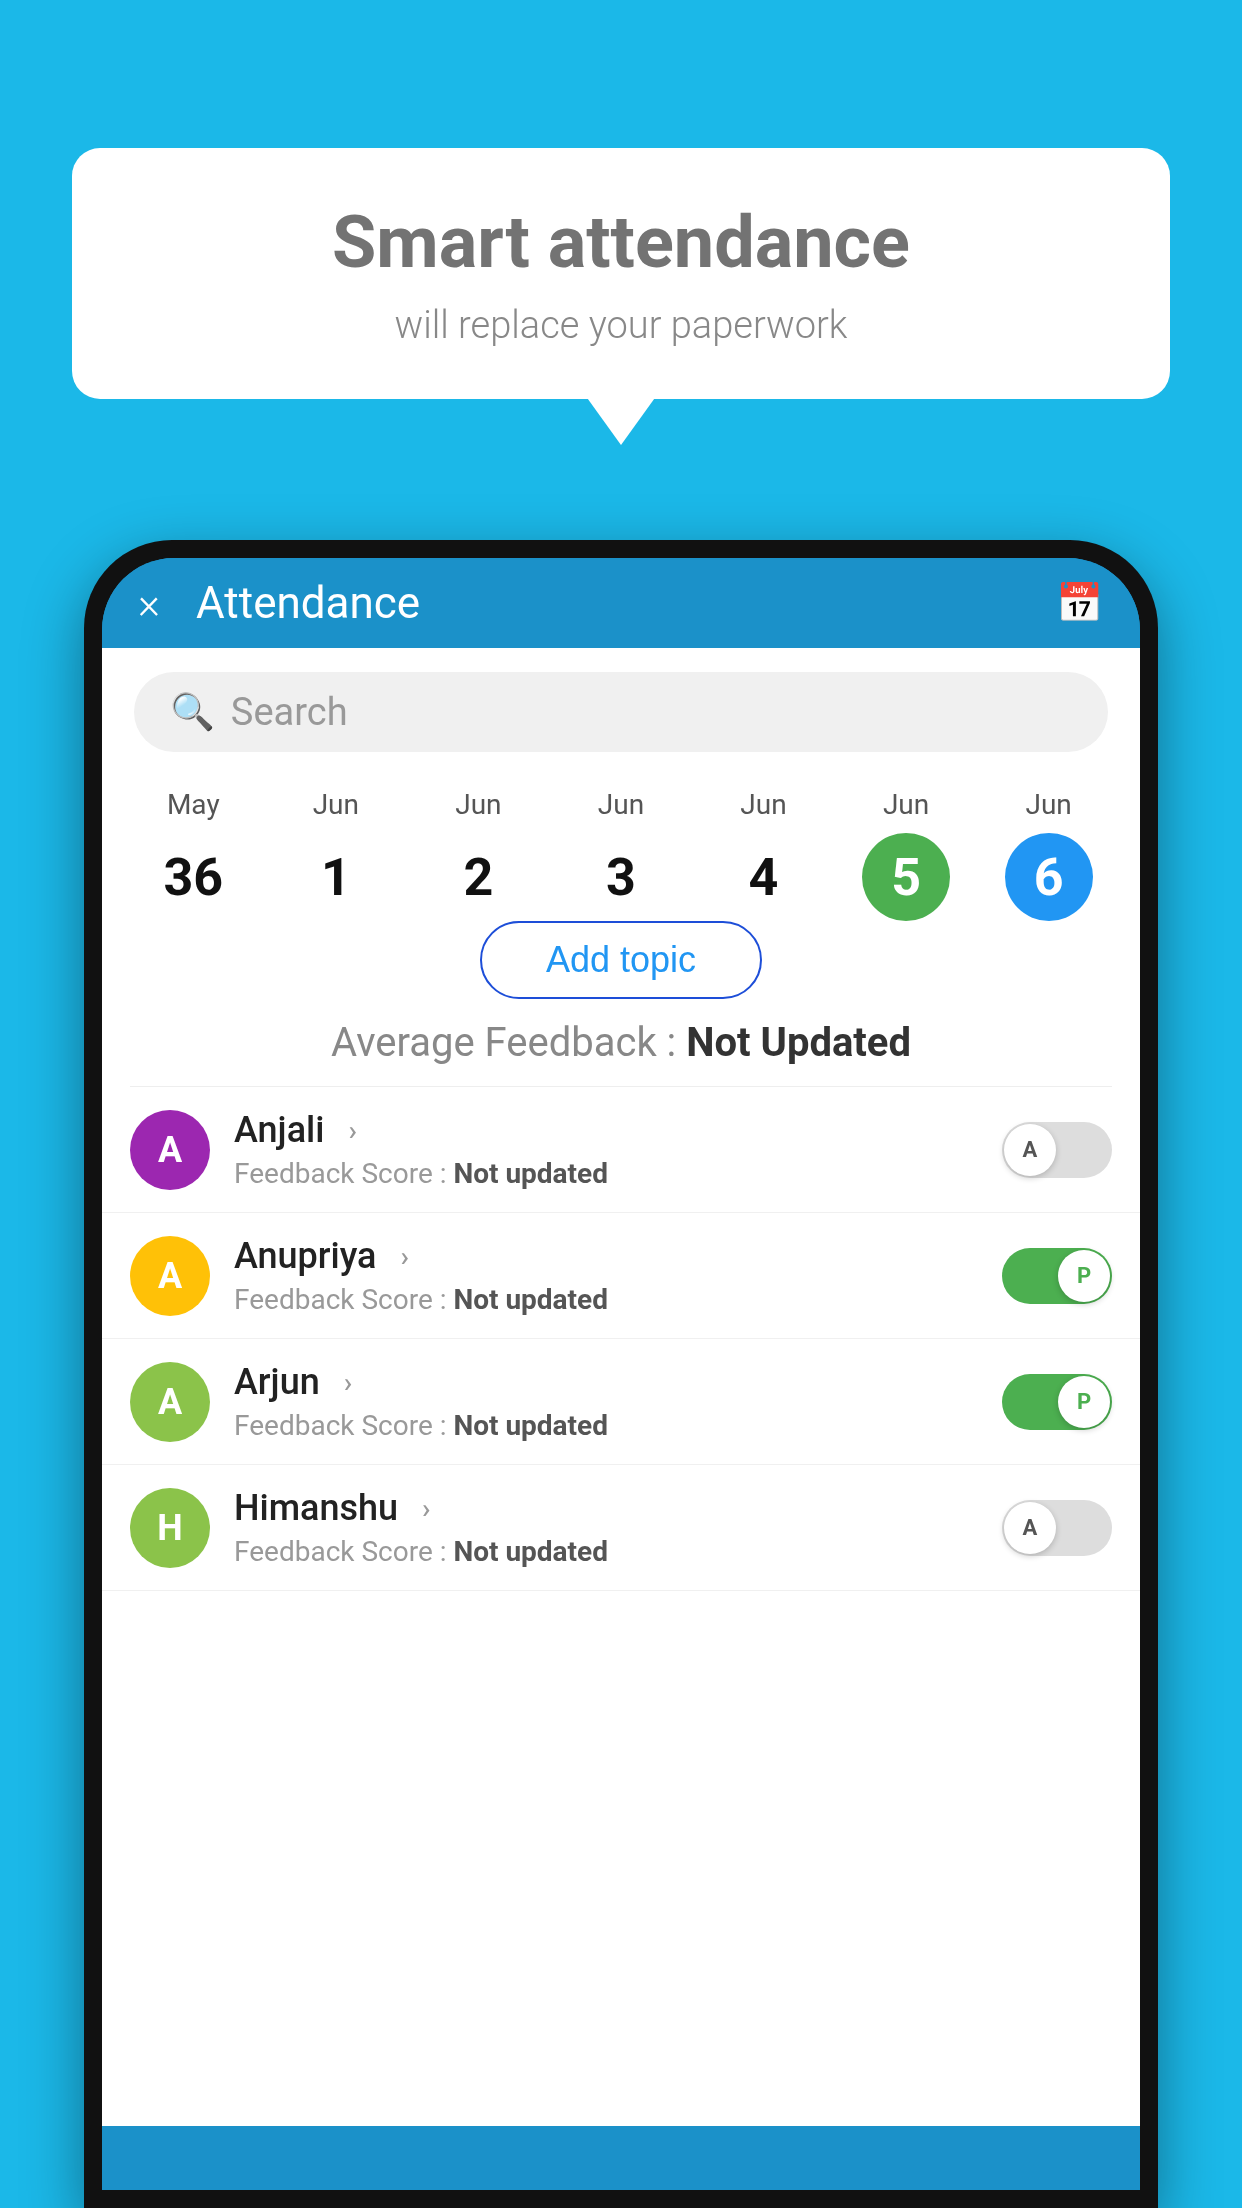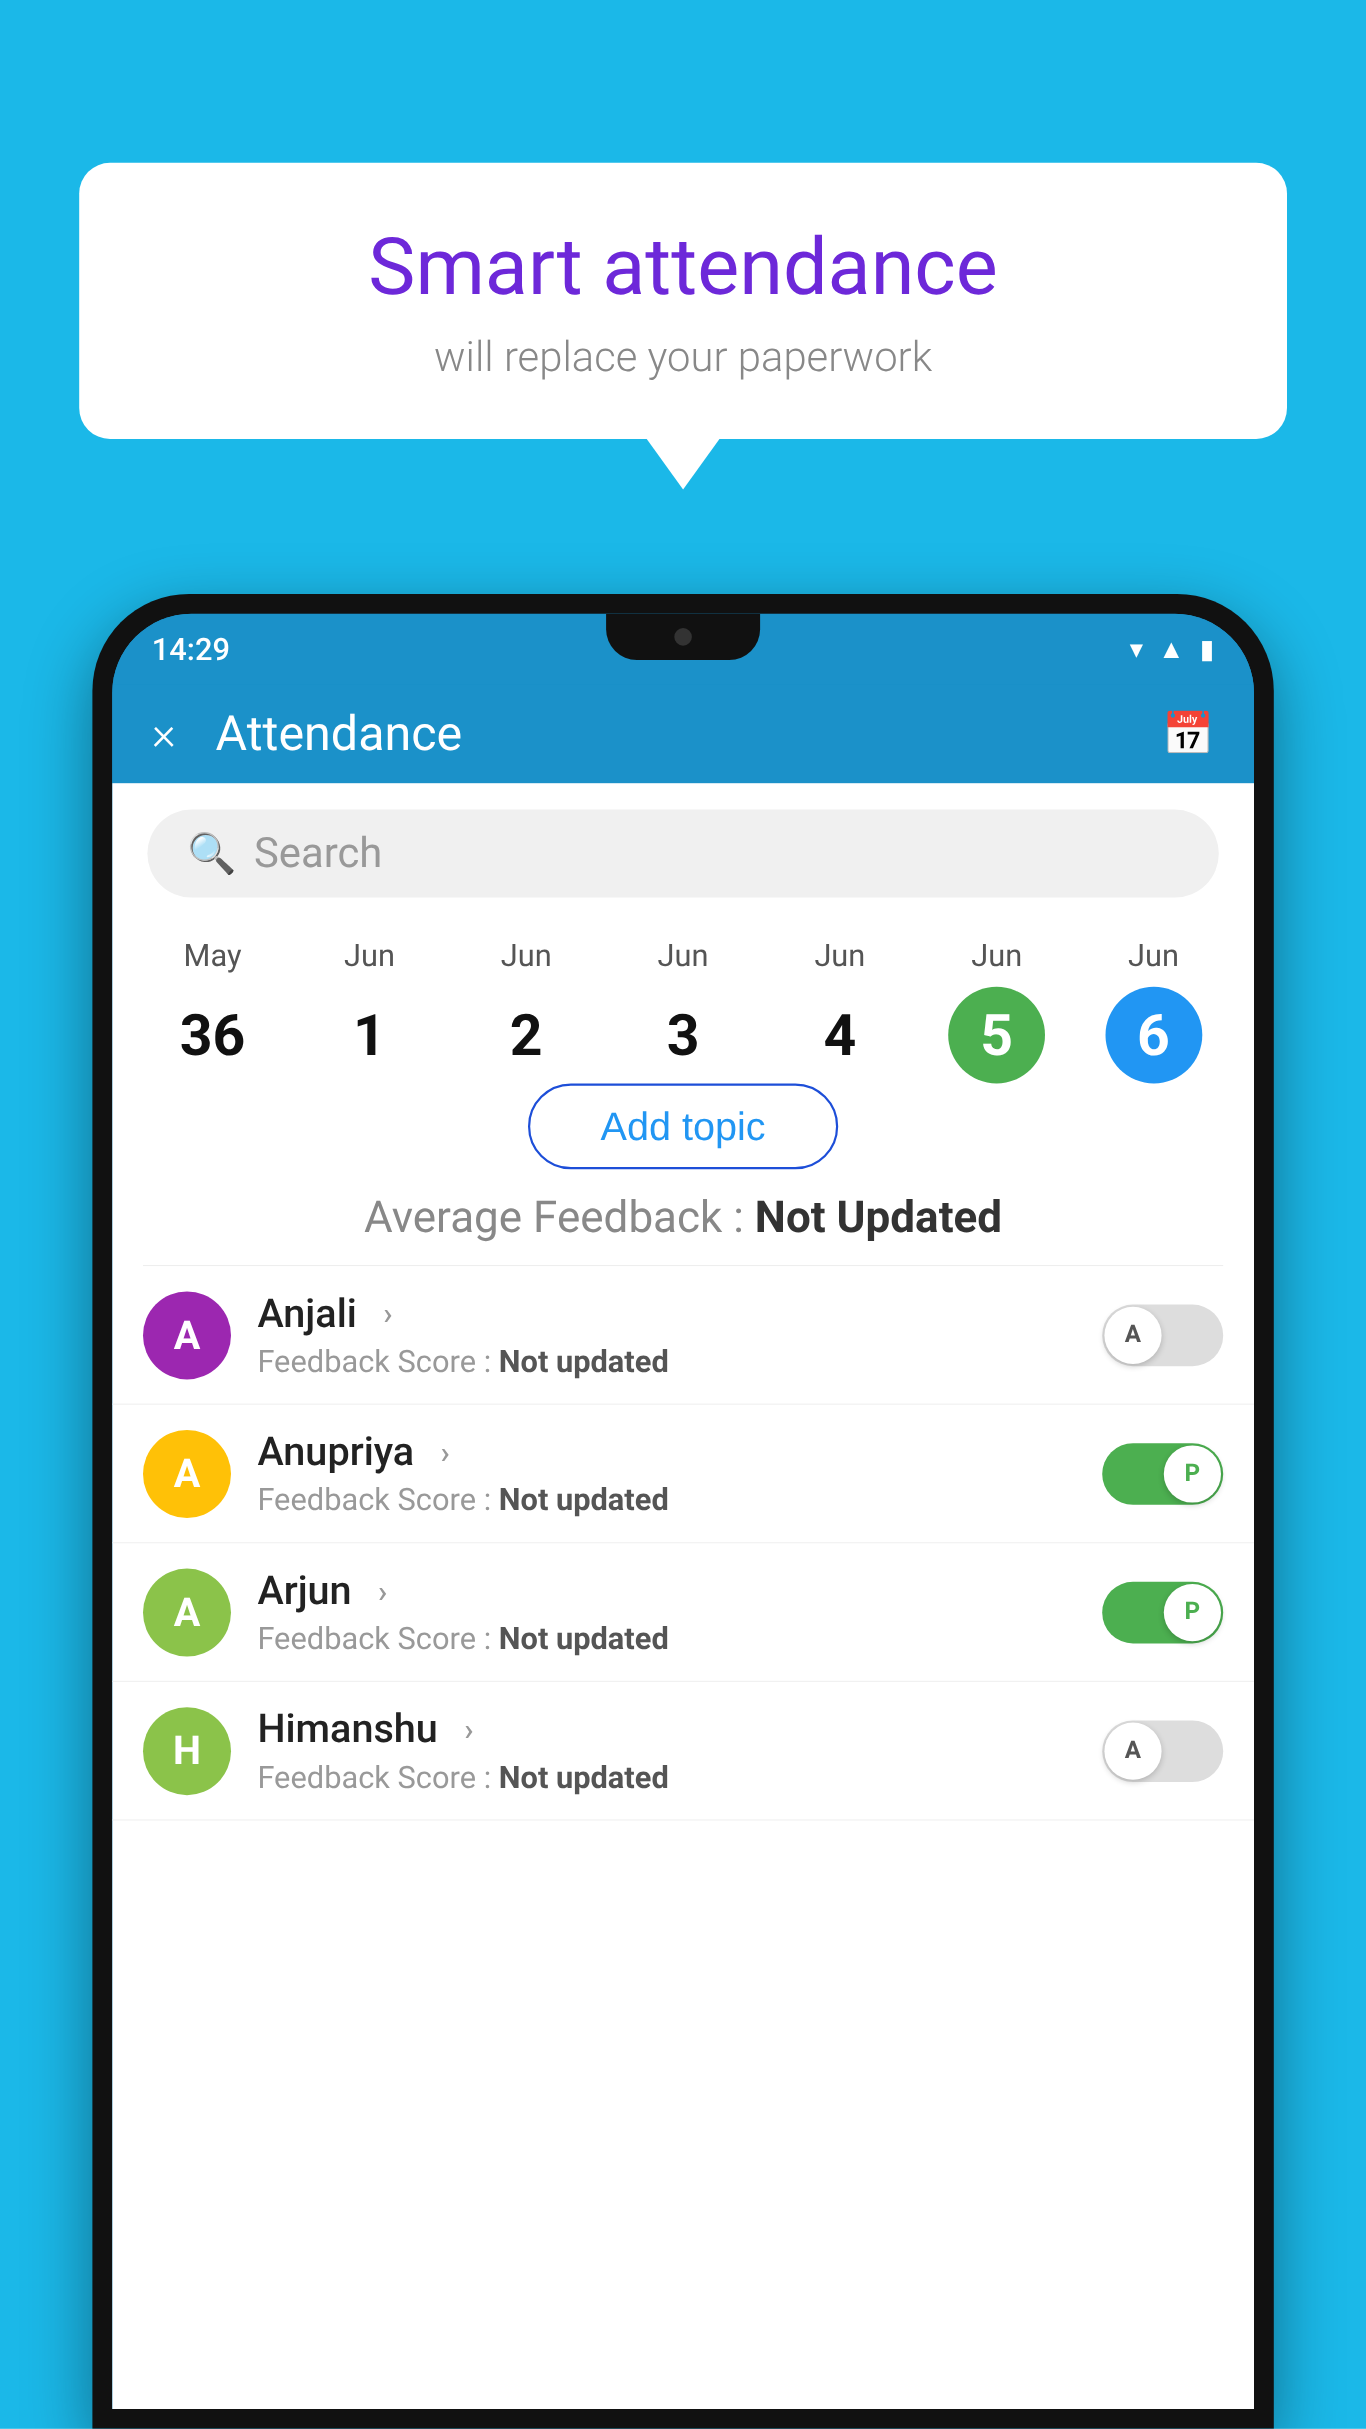--- a/index.html
+++ b/index.html
@@ -33,22 +33,22 @@
       left: 50%;
       transform: translateX(-50%);
       width: 0;
       height: 0;
       border-left: 36px solid transparent;
       border-right: 36px solid transparent;
       border-top: 50px solid white;
     }
     .bubble-title {
       font-size: 72px;
-      font-weight: 400;
-      color: #6d28d9;
+      font-weight: 700;
+      color: #737373;
       margin-bottom: 18px;
     }
     .bubble-subtitle {
       font-size: 38px;
       color: #888;
       font-weight: 300;
     }
 
     
     .phone-frame {
@@ -335,31 +335,20 @@
 <div class="speech-bubble-container">
   <div class="speech-bubble">
     <div class="bubble-title">Smart attendance</div>
     <div class="bubble-subtitle">will replace your paperwork</div>
   </div>
 </div>
 
 <div class="phone-frame">
   <div class="phone-inner">
 
-    <div class="status-bar">
-      <span class="status-time">14:29</span>
-      <div class="notch">
-        <div class="camera-dot"></div>
-      </div>
-      <div class="status-icons">
-        <span>▾</span>
-        <span>▲</span>
-        <span>▮</span>
-      </div>
-    </div>
 
     <div class="app-header">
       <span class="header-close">×</span>
       <span class="header-title">Attendance</span>
       <span class="header-calendar">📅</span>
     </div>
 
     <div class="app-content">
 
       <div class="search-bar">

